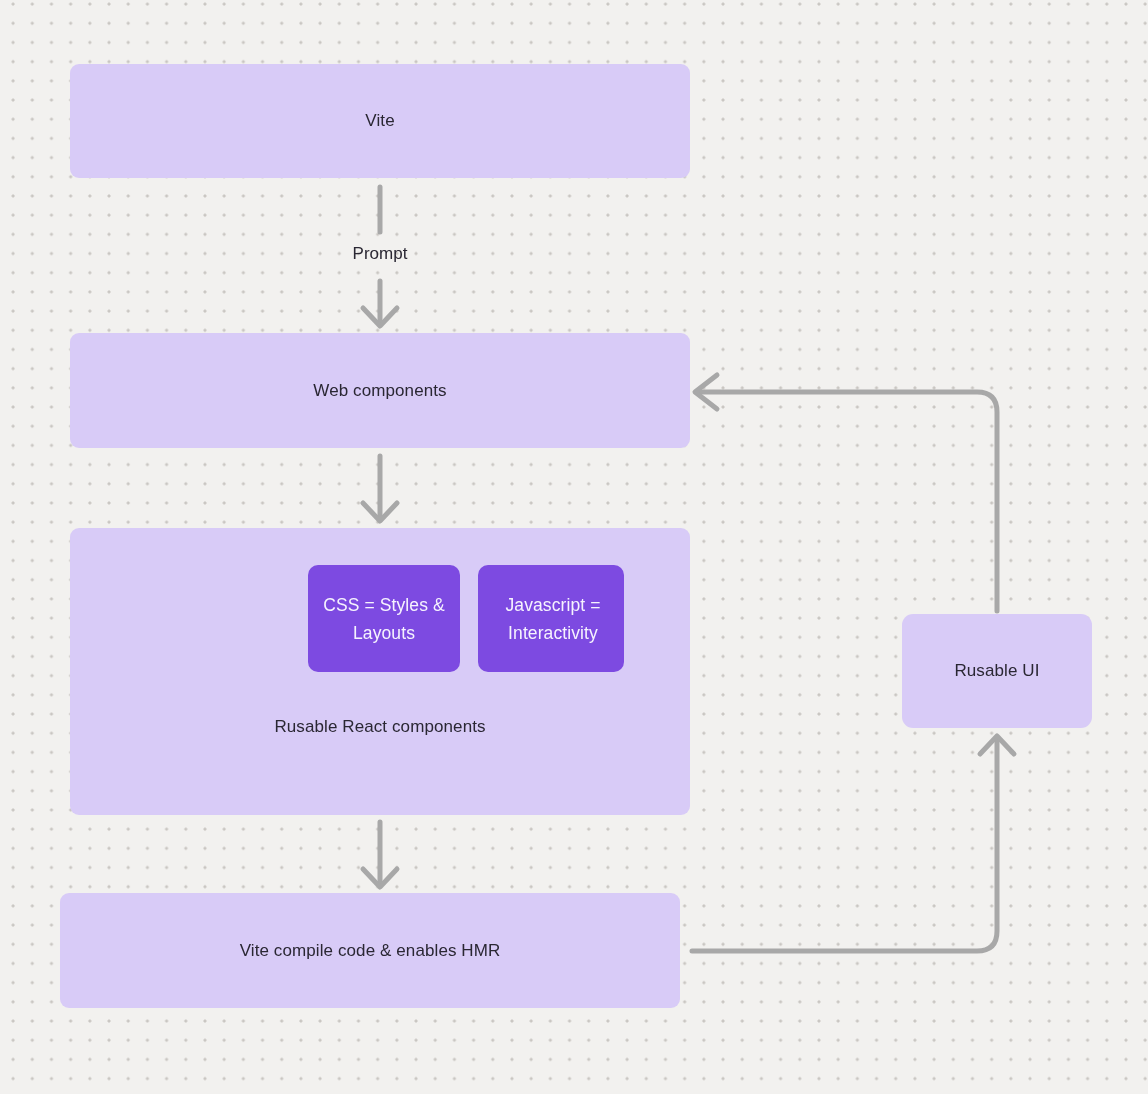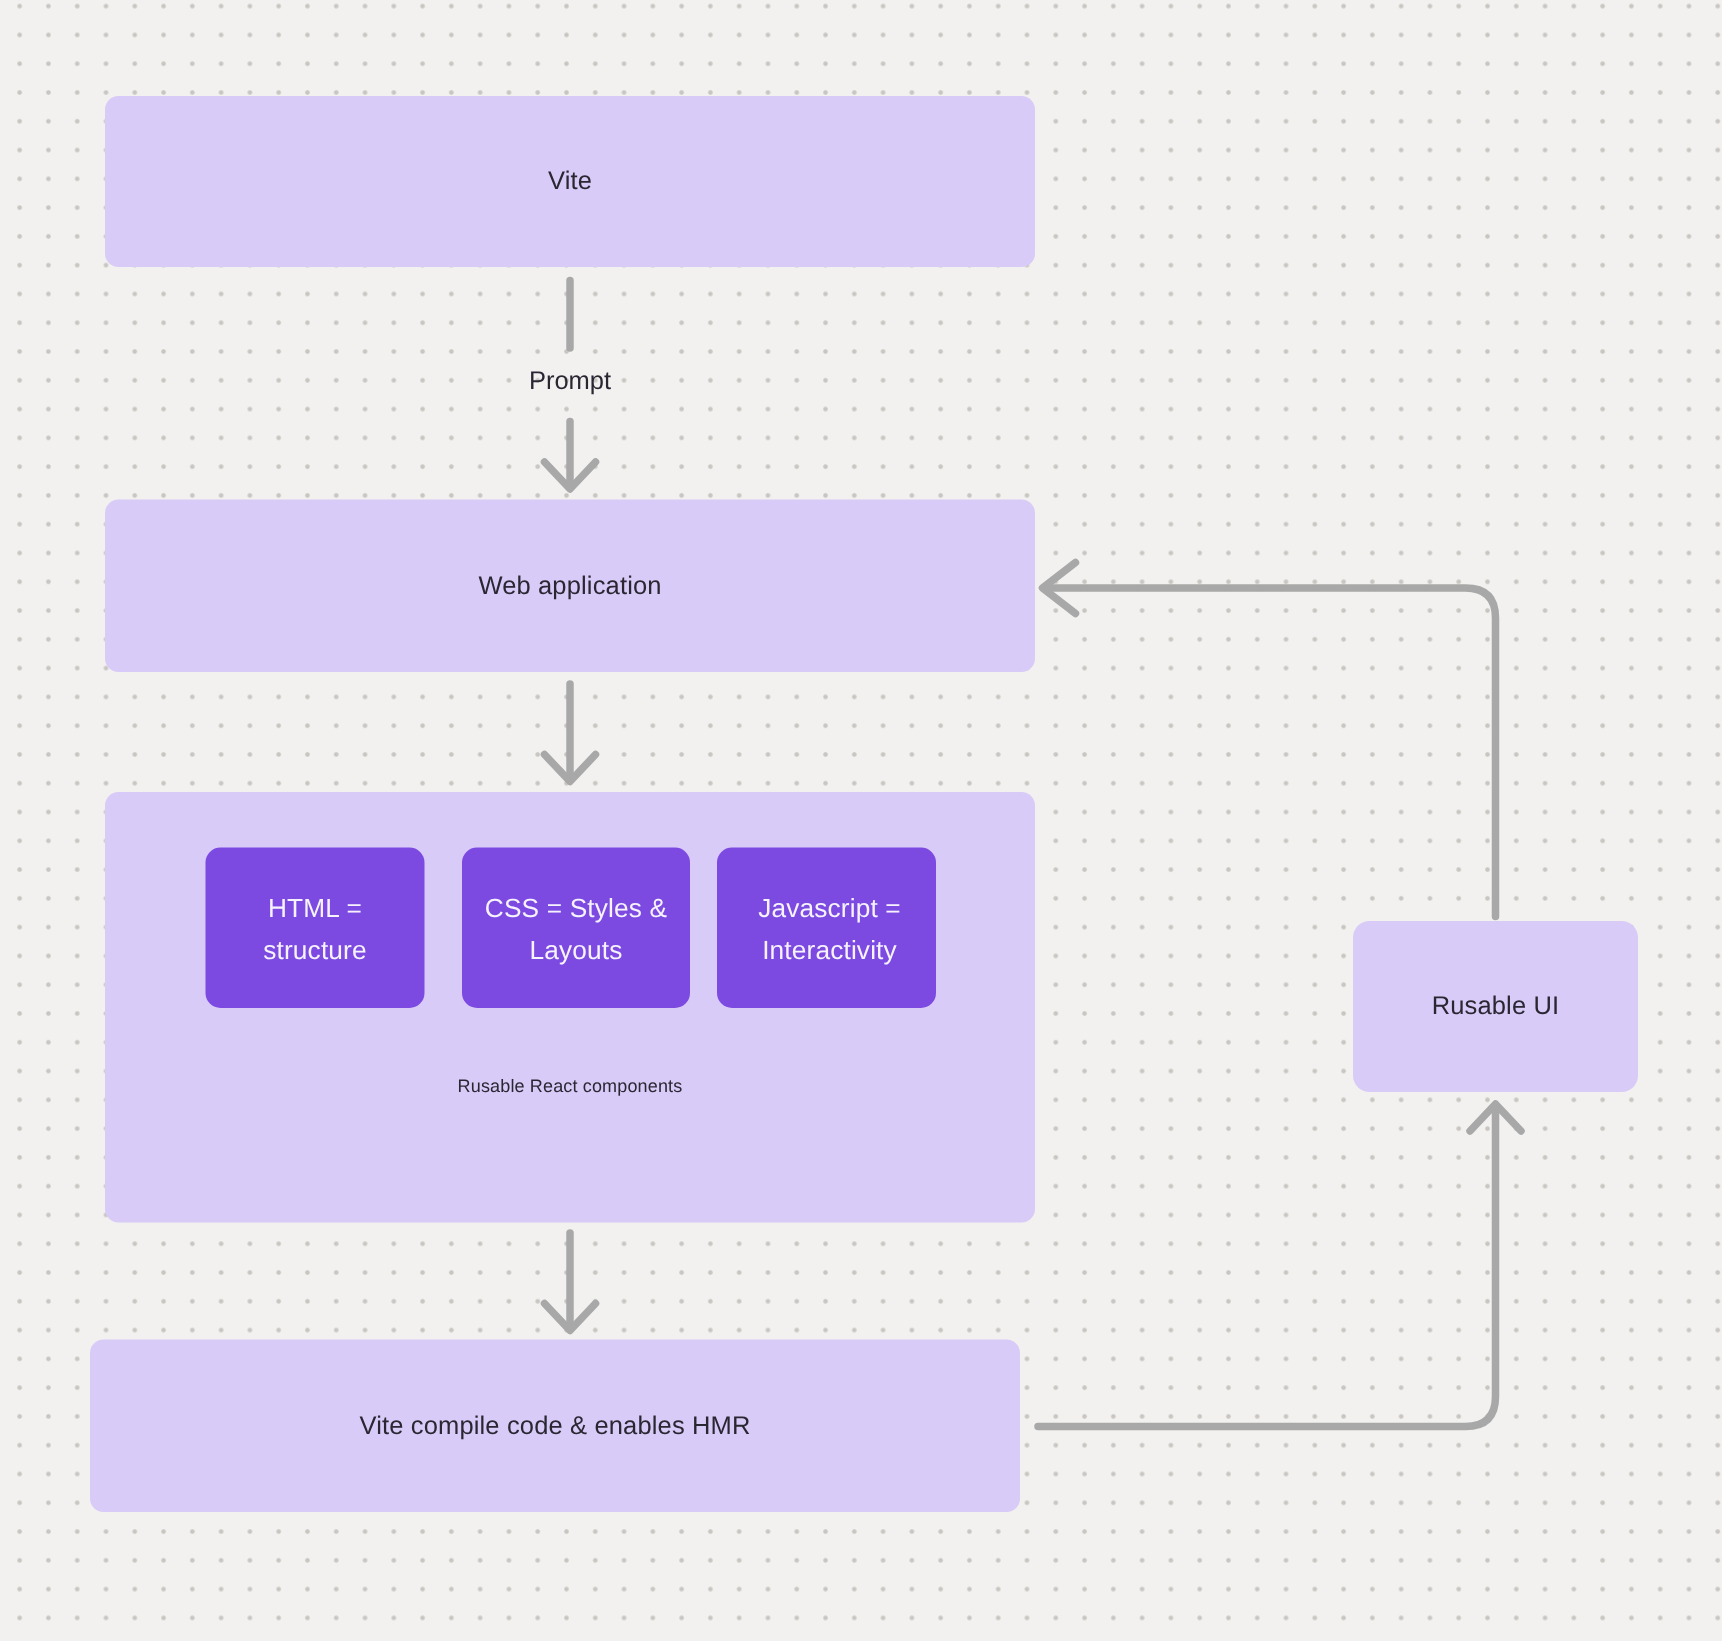--- a/index.html
+++ b/index.html
@@ -58,21 +58,21 @@
     line-height: 28px;
     padding: 0 10px;
   }
   .group-caption {
     position: absolute;
     left: 0;
     width: 620px;
     top: 189px;
     text-align: center;
     color: #2a2733;
-    font-size: 12px;
+    font-size: 17px;
     font-weight: 500;
   }
   .edge-label {
     position: absolute;
     left: 330px;
     top: 244px;
     width: 100px;
     text-align: center;
     color: #2a2733;
     font-size: 17px;
@@ -112,27 +112,24 @@
     <polyline points="717,375 695,392 717,409"></polyline>
   </svg>
 
   <div class="node" id="node-user">
     <span>Vite</span>
   </div>
 
   <div class="edge-label">Prompt</div>
 
   <div class="node" id="node-web-application">
-    <span>Web application</span>
+    <span>Web components</span>
   </div>
 
   <div class="node group" id="node-components">
-    <div class="subnode" id="subnode-html">
-      <span>HTML = structure</span>
-    </div>
     <div class="subnode" id="subnode-css">
       <span>CSS = Styles &amp; Layouts</span>
     </div>
     <div class="subnode" id="subnode-js">
       <span>Javascript = Interactivity</span>
     </div>
     <div class="group-caption">Rusable React components</div>
   </div>
 
   <div class="node" id="node-vite">

